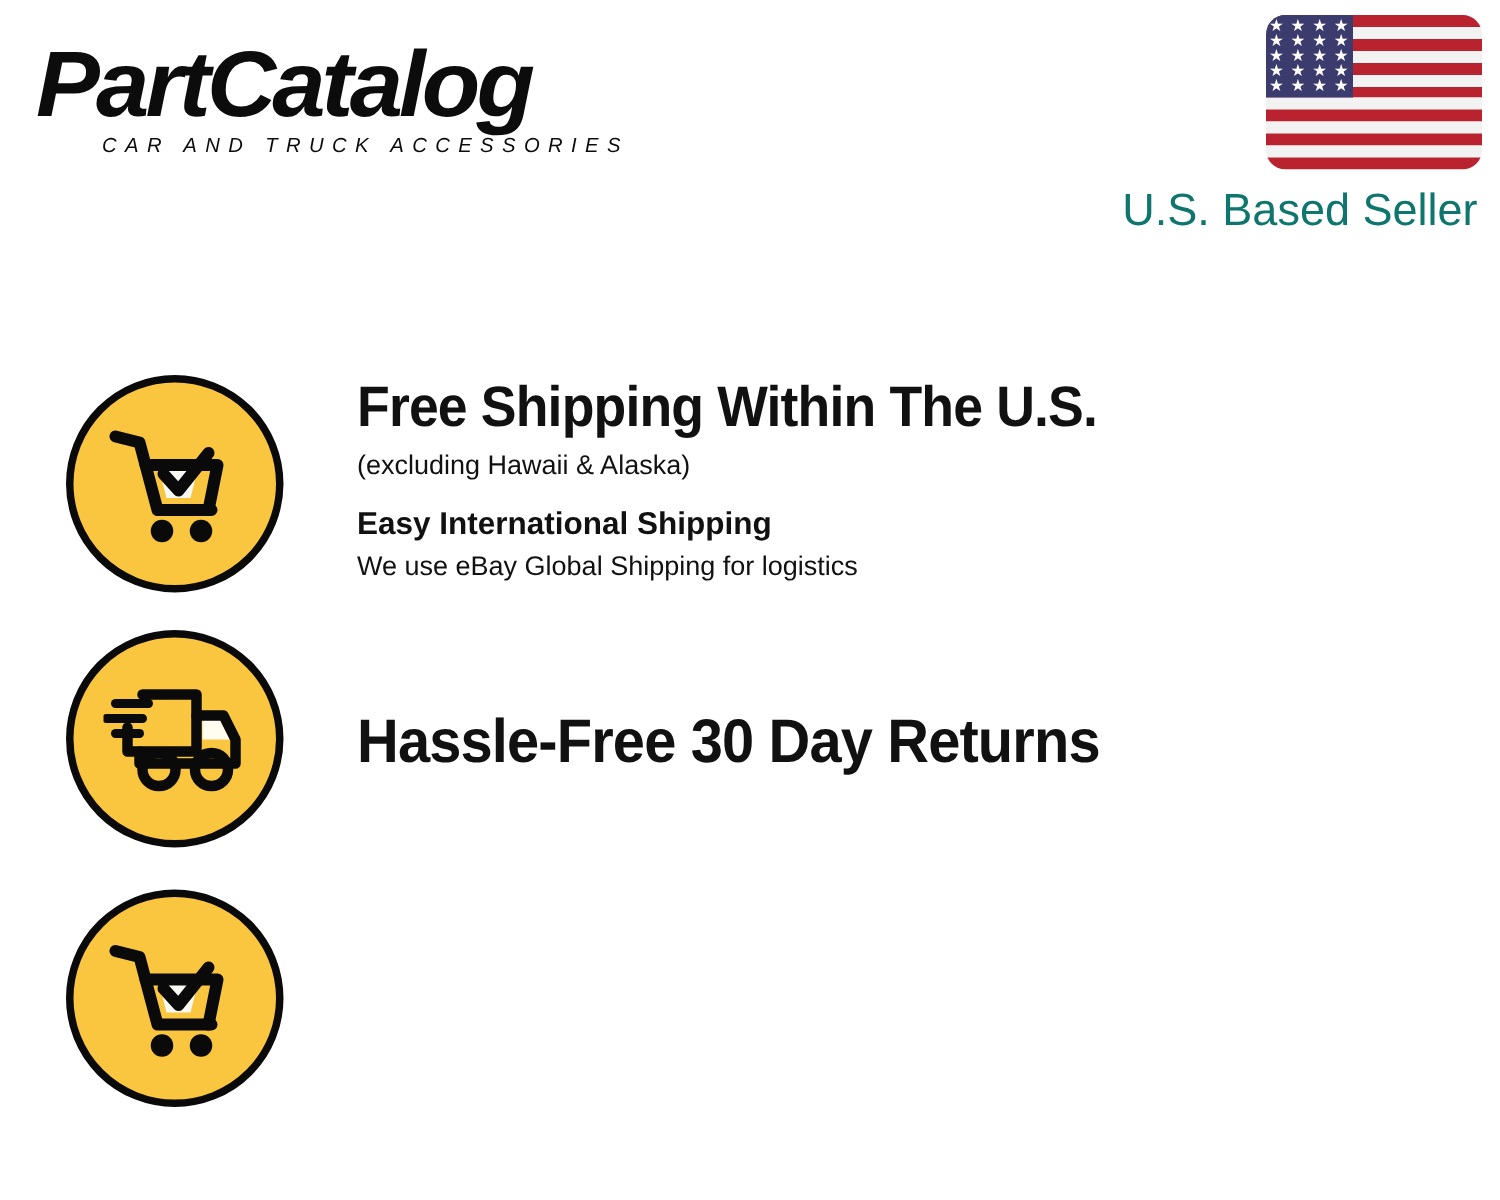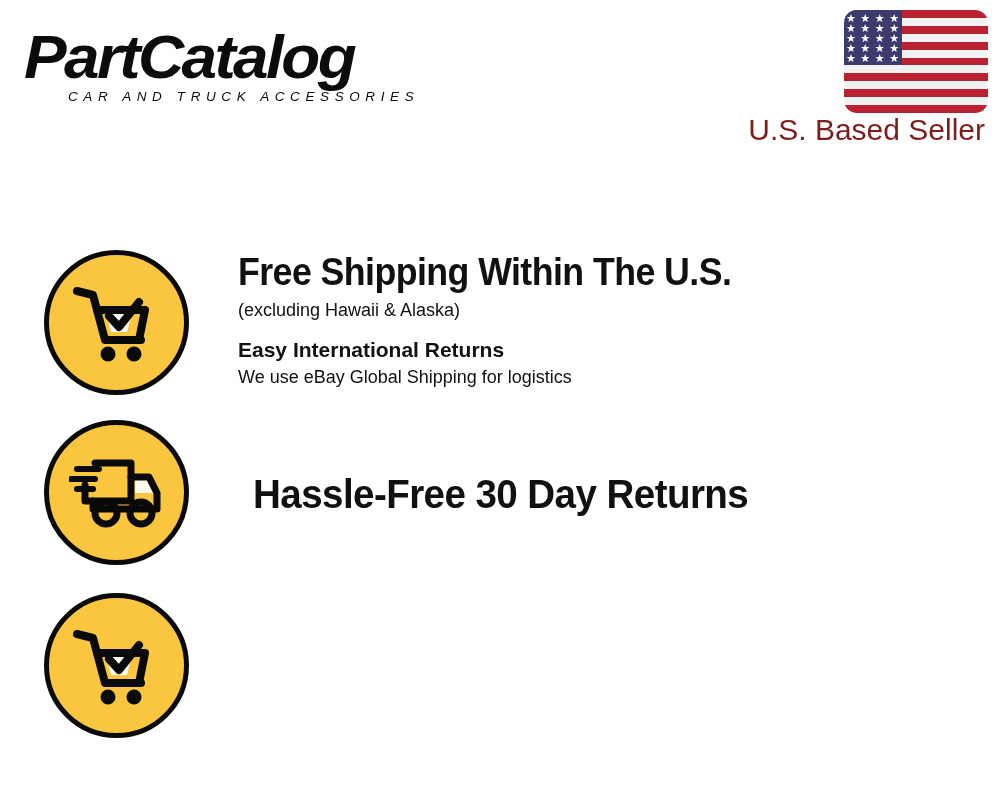--- a/index.html
+++ b/index.html
@@ -97,42 +97,43 @@
     color: #ffffff;
     font-size: 11px;
     line-height: 11px;
     transform: translate(-50%, -50%);
   }
   .seller-label {
     display: block;
     font-family: "Liberation Sans", sans-serif;
     font-size: 30px;
     font-weight: normal;
-    color: #7f1d1d;
+    color: #0f766e;
     letter-spacing: 0px;
+    margin-top: 11px;
     margin-right: 3px;
     white-space: nowrap;
   }
 
   
   .features {
     position: absolute;
     left: 0;
     top: 165px;
     width: 1000px;
   }
   .feature-row {
     position: absolute;
     left: 0;
     width: 1000px;
     display: flex;
     align-items: flex-start;
   }
   .feature-row.row-0 { top: 85px;  height: 150px; }
-  .feature-row.row-1 { top: 255px; height: 150px; gap: 15px; }
+  .feature-row.row-1 { top: 255px; height: 150px; }
   .feature-row.row-2 { top: 428px; height: 150px; }
 
   .icon-circle {
     flex: 0 0 auto;
     width: 145px;
     height: 145px;
     margin-left: 44px;
     border-radius: 50%;
     background: #FAC63F;
     border: 5px solid #0a0a0a;
@@ -264,21 +265,21 @@
         <path d="M6 9 L22 13 L34 58 L70 58" fill="none" stroke="#0a0a0a" stroke-width="8" stroke-linecap="round" stroke-linejoin="round"></path>
         <path d="M26 28 L74 28 L68 58" fill="none" stroke="#0a0a0a" stroke-width="8" stroke-linecap="round" stroke-linejoin="round"></path>
         <path d="M38 34 L48 45 L68 20" fill="none" stroke="#0a0a0a" stroke-width="8" stroke-linecap="round" stroke-linejoin="round"></path>
         <circle cx="37" cy="72" r="7.5" fill="#0a0a0a"></circle>
         <circle cx="63" cy="72" r="7.5" fill="#0a0a0a"></circle>
       </svg>
     </div>
     <div class="feature-text">
       <div class="feature-title">Free Shipping Within The U.S.</div>
       <div class="feature-sub">(excluding Hawaii &amp; Alaska)</div>
-      <div class="feature-sub2-strong">Easy International Returns</div>
+      <div class="feature-sub2-strong">Easy International Shipping</div>
       <div class="feature-sub2">We use eBay Global Shipping for logistics</div>
     </div>
   </div>
 
   <div class="feature-row row-1">
     <div class="icon-circle">
       <svg width="96" height="76" viewBox="0 0 96 76" aria-hidden="true">
         <polygon points="66,24 80,24 86,38 66,38" fill="#FFFDF0"></polygon>
         <path d="M26 8 L62 8 L62 46 L16 46 L16 30" fill="none" stroke="#0a0a0a" stroke-width="7" stroke-linecap="round" stroke-linejoin="round"></path>
         <path d="M62 22 L80 22 L88 38 L88 54 L24 54 L24 46" fill="none" stroke="#0a0a0a" stroke-width="7" stroke-linecap="round" stroke-linejoin="round"></path>

